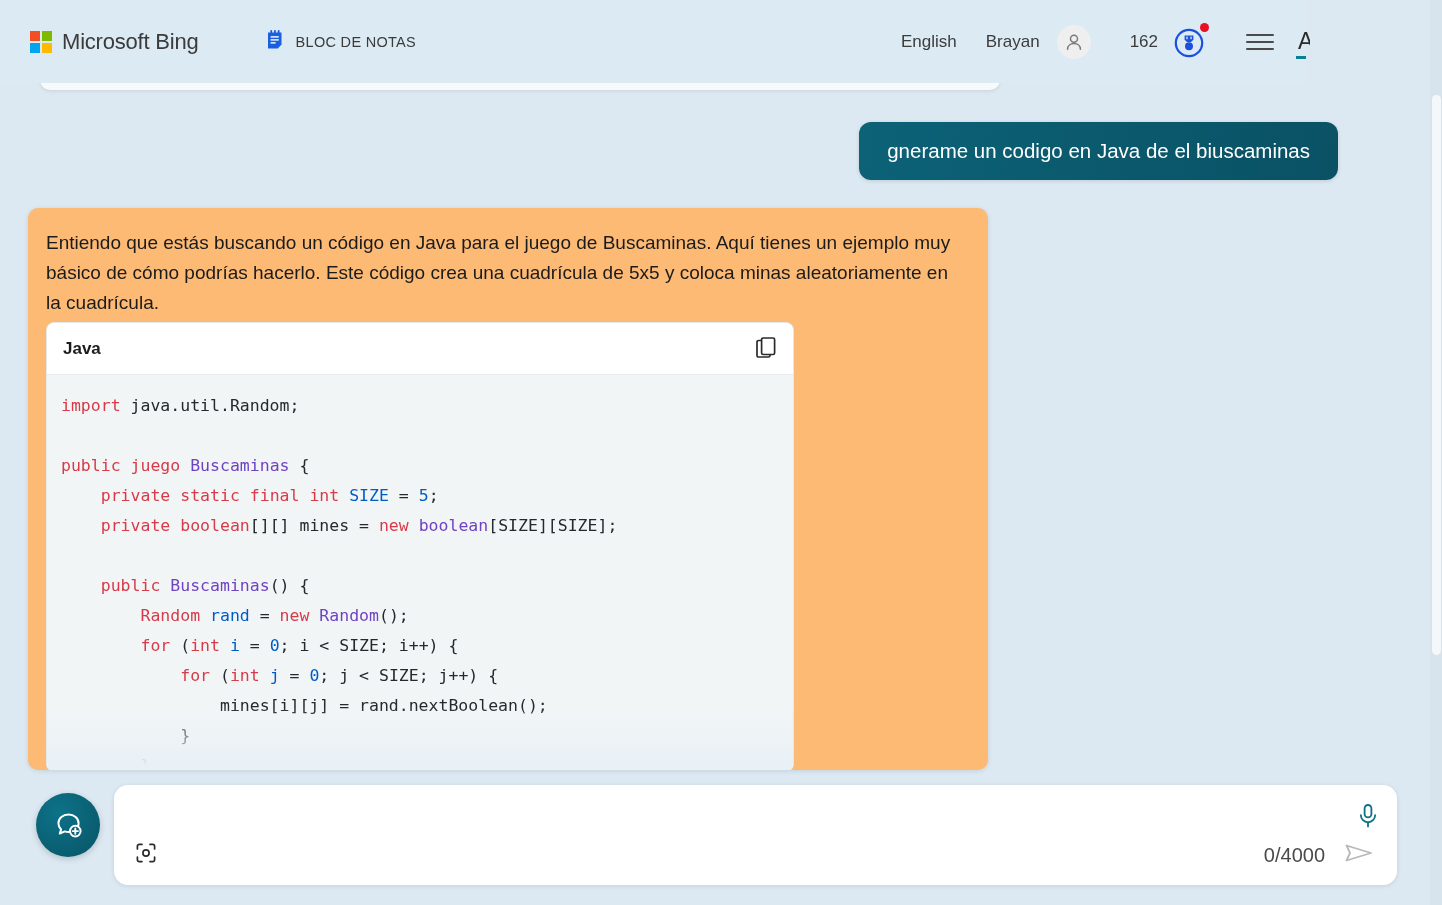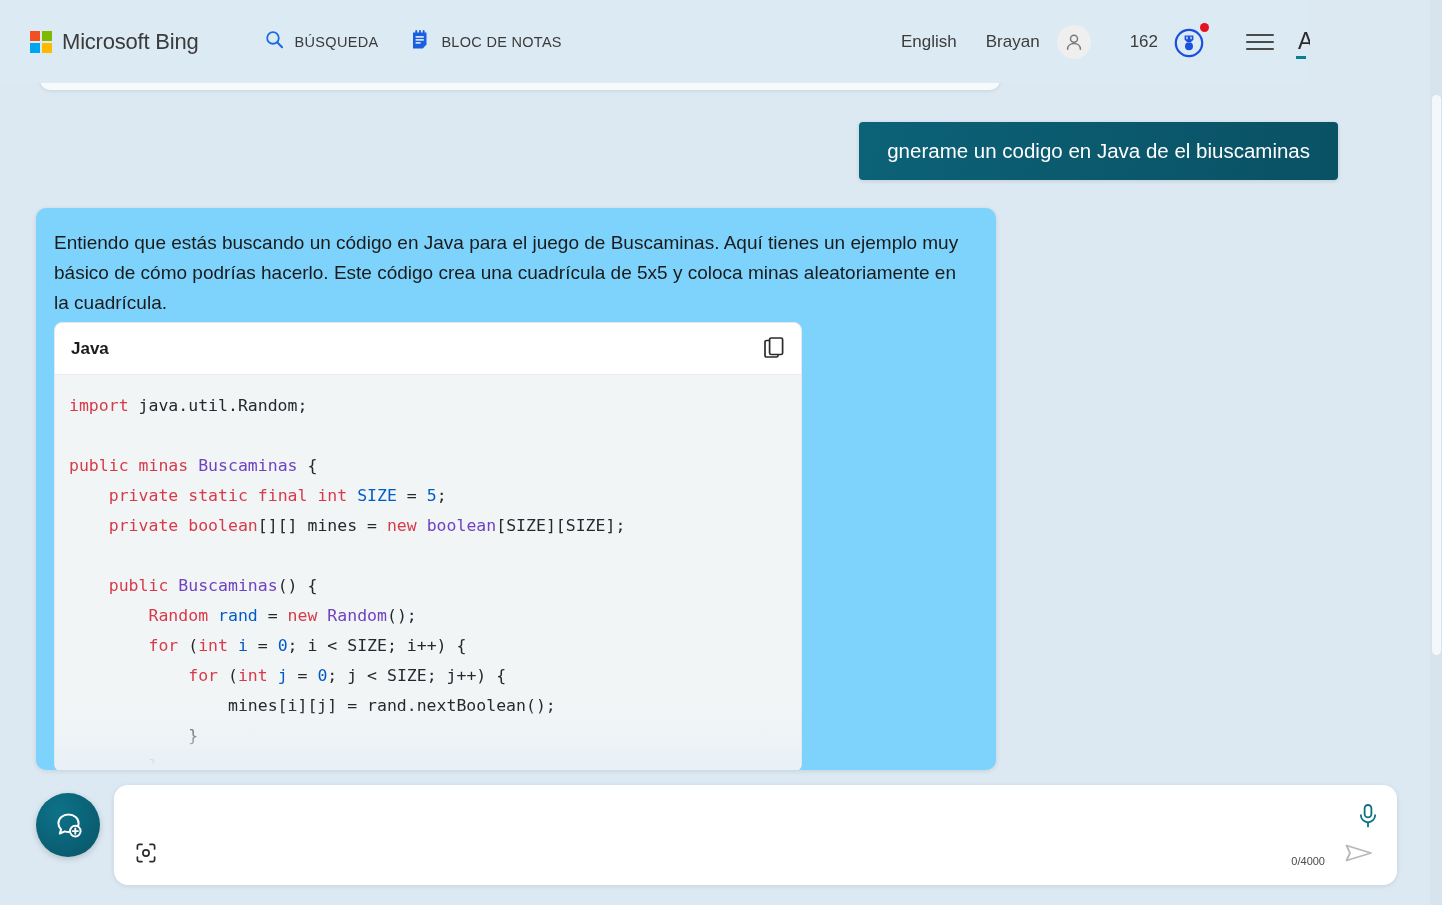--- a/index.html
+++ b/index.html
@@ -92,29 +92,29 @@
 
   .user-row {
     position: absolute; top: 122px; left: 0; width: 1400px;
     display: flex; justify-content: flex-end; padding-right: 62px;
   }
   .user-bubble {
     background: linear-gradient(100deg, #0c6277 0%, #0a5164 100%);
     color: #ffffff;
     font-size: 20.5px;
     padding: 17px 28px;
-    border-radius: 4px;
+    border-radius: 12px;
     box-shadow: 0 1px 4px rgba(0,0,0,0.13);
     max-width: 620px;
   }
 
   .assistant-card {
-    position: absolute; top: 208px; left: 36px;
+    position: absolute; top: 208px; left: 28px;
     width: 960px; height: 562px;
-    background: #7dd3fc;
+    background: #fdba74;
     border-radius: 10px;
     box-shadow: 0 1px 5px rgba(0,0,0,0.10);
     overflow: hidden;
   }
   .assistant-text {
     padding: 20px 30px 0 18px;
     font-size: 19px; line-height: 30px; color: #1b1b1b;
   }
 
   
@@ -177,21 +177,21 @@
   .composer-input {
     position:absolute; left:22px; top:22px;
     width:1180px; border:none; outline:none;
     font-size:19px; color:#1b1b1b; background:transparent;
     font-family:"Liberation Sans", sans-serif;
   }
   .composer-input::placeholder { color:#6d6d6d; }
   .cam-btn { position:absolute; left:20px; bottom:16px; cursor:pointer; }
   .mic-btn { position:absolute; right:18px; top:18px; cursor:pointer; }
   .char-count { position:absolute; right:72px; bottom:18px;
-                font-size:11px; color:#4a4a4a; }
+                font-size:20px; color:#4a4a4a; }
   .send-btn { position:absolute; right:22px; bottom:14px; cursor:pointer; }
 
   
   .scrollbar-track {
     position:absolute; right:0; top:0; width:12px; height:905px;
     background: rgba(0,0,0,0.02);
   }
   .scrollbar-thumb {
     position:absolute; right:1px; top:95px; width:9px; height:560px;
     background: rgba(255,255,255,0.75); border-radius:5px;
@@ -219,21 +219,21 @@
             <span class="code-lang">Java</span>
             <span class="copy-btn">
               <svg width="21" height="23" viewBox="0 0 21 23" fill="none">
                 <rect x="1" y="3.5" width="13" height="16.5" rx="1.6" stroke="#2b2b2b" stroke-width="1.7"></rect>
                 <rect x="5.6" y="1" width="13" height="16.5" rx="1.6" fill="#ffffff" stroke="#2b2b2b" stroke-width="1.7"></rect>
               </svg>
             </span>
           </div>
           <div class="code-body"><span class="k">import</span><span class="p"> java.util.Random;</span>
 
-<span class="k">public</span><span class="p"> </span><span class="k">minas</span><span class="p"> </span><span class="t">Buscaminas</span><span class="p"> {</span>
+<span class="k">public</span><span class="p"> </span><span class="k">juego</span><span class="p"> </span><span class="t">Buscaminas</span><span class="p"> {</span>
 <span class="p">    </span><span class="k">private</span><span class="p"> </span><span class="k">static</span><span class="p"> </span><span class="k">final</span><span class="p"> </span><span class="k">int</span><span class="p"> </span><span class="n">SIZE</span><span class="p"> = </span><span class="n">5</span><span class="p">;</span>
 <span class="p">    </span><span class="k">private</span><span class="p"> </span><span class="k">boolean</span><span class="p">[][] mines = </span><span class="k">new</span><span class="p"> </span><span class="t">boolean</span><span class="p">[SIZE][SIZE];</span>
 
 <span class="p">    </span><span class="k">public</span><span class="p"> </span><span class="t">Buscaminas</span><span class="p">() {</span>
 <span class="p">        </span><span class="k">Random</span><span class="p"> </span><span class="n">rand</span><span class="p"> = </span><span class="k">new</span><span class="p"> </span><span class="t">Random</span><span class="p">();</span>
 <span class="p">        </span><span class="k">for</span><span class="p"> (</span><span class="k">int</span><span class="p"> </span><span class="n">i</span><span class="p"> = </span><span class="n">0</span><span class="p">; i &lt; SIZE; i++) {</span>
 <span class="p">            </span><span class="k">for</span><span class="p"> (</span><span class="k">int</span><span class="p"> </span><span class="n">j</span><span class="p"> = </span><span class="n">0</span><span class="p">; j &lt; SIZE; j++) {</span>
 <span class="p">                mines[i][j] = rand.nextBoolean();</span>
 <span class="p">            }</span>
 <span class="p">        }</span></div>
@@ -250,29 +250,20 @@
         <i></i>
           <i></i>
           <i></i>
           <i></i>
       </span>
       <span class="brand-text">Microsoft Bing</span>
     </div>
 
     <div class="nav">
 
-      <div class="nav-item">
-        <span>
-          <svg width="19" height="19" viewBox="0 0 20 20" fill="none">
-            <circle cx="8.4" cy="8.4" r="6.1" stroke="#1a6be0" stroke-width="1.9"></circle>
-            <line x1="12.8" y1="12.9" x2="18" y2="18.2" stroke="#1a6be0" stroke-width="2.1" stroke-linecap="round"></line>
-          </svg>
-        </span>
-        <span class="nav-label">BÚSQUEDA</span>
-      </div>
 
 
       <div class="nav-item">
         <span>
           <svg width="20" height="22" viewBox="0 0 20 22">
             <path d="M3 3.4h13.5v12.2L12.8 19.4H3z" fill="#1a5fe0"></path>
             <rect x="5.3" y="1" width="1.9" height="3.4" rx="0.9" fill="#1a5fe0"></rect>
             <rect x="9" y="1" width="1.9" height="3.4" rx="0.9" fill="#1a5fe0"></rect>
             <rect x="12.7" y="1" width="1.9" height="3.4" rx="0.9" fill="#1a5fe0"></rect>
             <rect x="5.6" y="7.2" width="8.2" height="1.4" fill="#ffffff"></rect>

